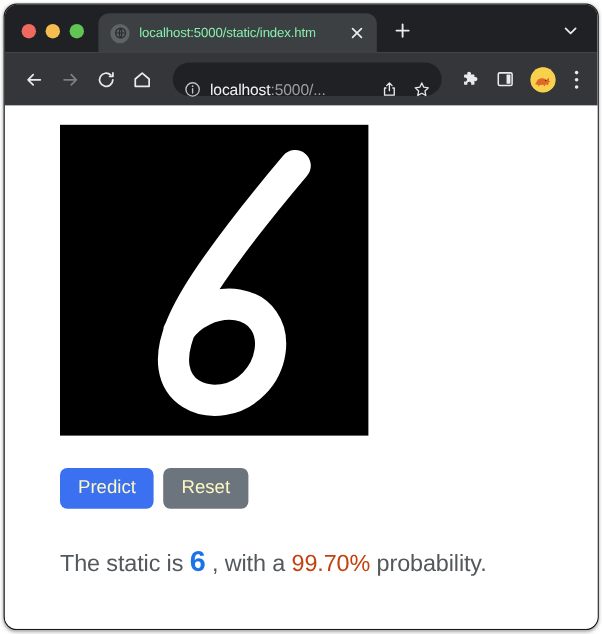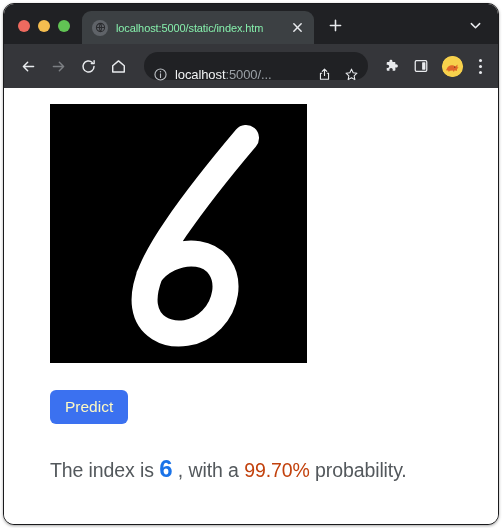--- a/index.html
+++ b/index.html
@@ -316,24 +316,25 @@
     <div class="canvas-box">
       <svg width="257" height="259" viewBox="0 0 257 259">
         <g fill="none" stroke="#ffffff" stroke-width="26" stroke-linecap="round" stroke-linejoin="round">
           <path d="M196 34 C174 60 148 92 126 124 C104 156 92 182 95 202 C98 222 116 232 136 229 C156 226 172 209 175 189 C178 169 167 153 148 150 C128 147 108 158 99 172"></path>
         </g>
       </svg>
     </div>
 
     <div class="btn-row">
       <button class="btn primary">Predict</button>
+      <button class="btn secondary">Reset</button>
     </div>
 
     <div class="result">
-      <span>The index is</span>
+      <span>The static is</span>
       <span class="digit">6</span>
       <span>, with a</span>
       <span class="prob">99.70%</span>
       <span>probability.</span>
     </div>
 
   </div>
 </div>
 
 </body></html>

